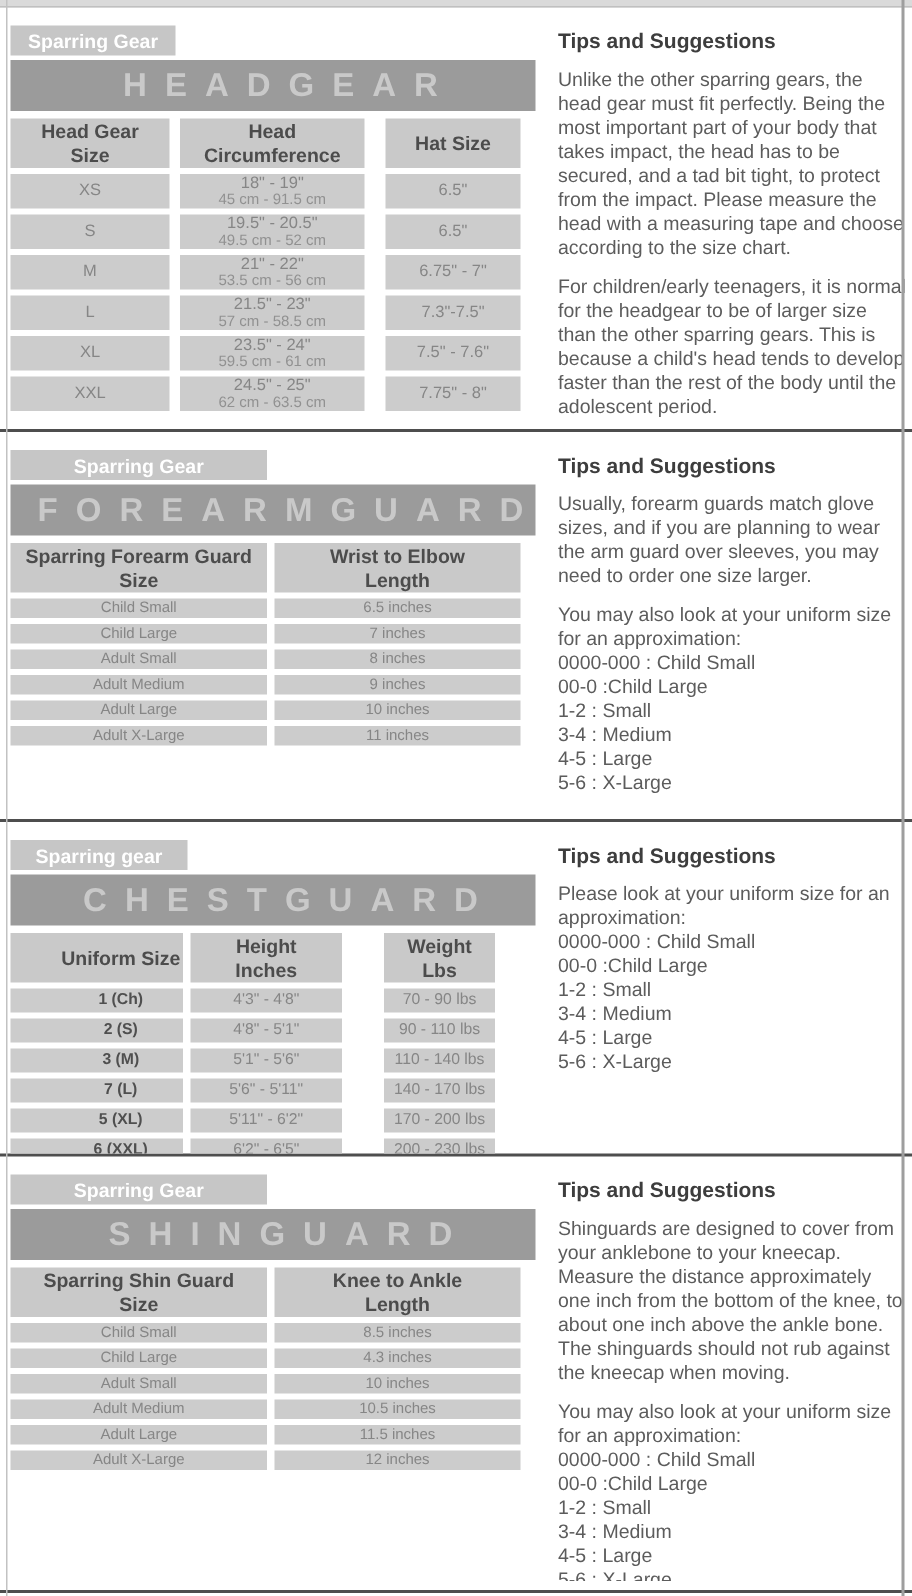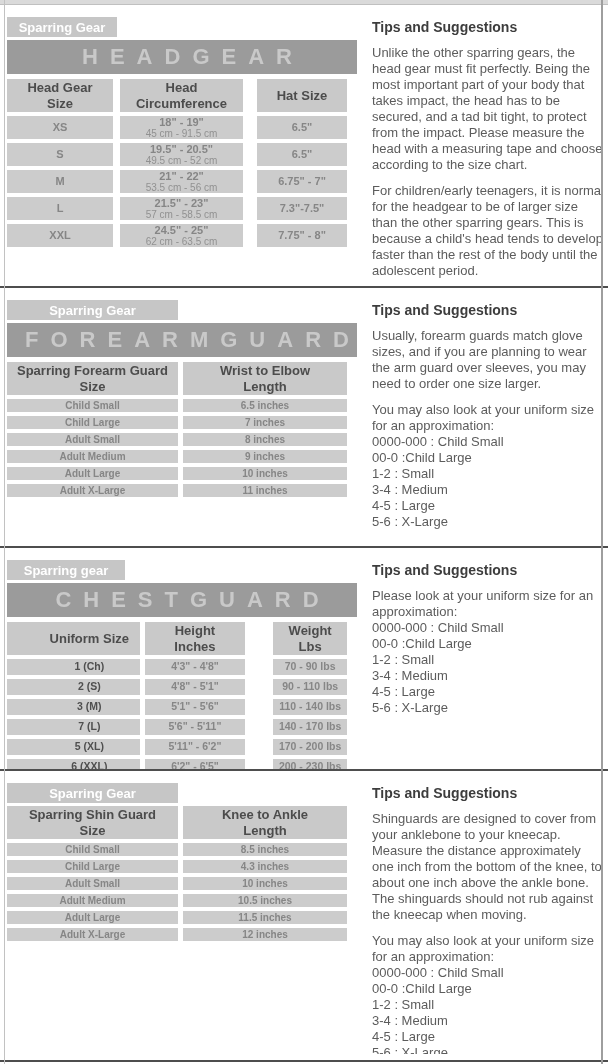--- a/index.html
+++ b/index.html
@@ -26,32 +26,32 @@
   .band-label{color:var(--banner_text,#c9c9c9);font-weight:bold;font-size:22px;letter-spacing:12px;margin-right:-12px;white-space:nowrap;}
 
   .size-table{width:340px;}
   .trow{display:flex;margin-bottom:4px;}
   .cell{box-sizing:border-box;display:flex;flex-direction:column;align-items:center;justify-content:center;text-align:center;}
   .hcell{background:var(--header_cell_bg,#c9c9c9);color:var(--header_cell_text,#4c4c4c);font-weight:bold;font-size:13px;line-height:1.2;height:33px;white-space:pre-line;}
   .dcell{background:var(--data_cell_bg,#cccccc);}
   .s1 .dcell{height:23px;}
   .s2 .dcell,.s4 .dcell{height:13px;}
   .s3 .dcell{height:16px;align-items:center;}
-  .main{font-size:11px;color:var(--data_cell_text,#868686);line-height:1.12;font-weight:bold;}
+  .main{font-size:11px;color:var(--data_cell_text,#868686);line-height:1.12;}
   .s2 .main,.s4 .main{font-size:10px;}
   .s3 .main{font-size:10.5px;}
   .s3 .c0 .main{font-weight:bold;color:#4f4f4f;}
   .sub{font-size:10px;color:#919191;line-height:1.1;}
 
   .s1 .c0{width:106px;margin-right:7px;}
   .s1 .c1{width:123px;margin-right:14px;}
   .s1 .c2{width:90px;}
   .s2 .c0,.s4 .c0{width:171px;margin-right:5px;}
   .s2 .c1,.s4 .c1{width:164px;}
-  .s3 .c0{width:133px;margin-right:5px;padding-left:32px;}
+  .s3 .c0{width:115px;margin-right:5px;padding-left:32px;}
   .s3 .c1{width:101px;margin-right:28px;}
   .s3 .c2{width:74px;}
 
   .tips-title{font-size:14px;font-weight:bold;color:var(--tips_title_text,#3d3d3d);margin:2px 0 0 0;}
   .tip-para{font-size:13px;color:var(--tips_body_text,#5c5c5c);line-height:16px;margin:10px 0 0 0;white-space:pre-line;}
 </style>
 </head>
 <body>
 
 <div class="page">
@@ -114,20 +114,32 @@
               <div class="trow">
                 <div class="cell dcell c0">
                   <div class="main">L</div>
                 </div>
                 <div class="cell dcell c1">
                   <div class="main">21.5" - 23"</div>
                   <div class="sub">57 cm - 58.5 cm</div>
                 </div>
                 <div class="cell dcell c2">
                   <div class="main">7.3"-7.5"</div>
+                </div>
+              </div>
+              <div class="trow">
+                <div class="cell dcell c0">
+                  <div class="main">XL</div>
+                </div>
+                <div class="cell dcell c1">
+                  <div class="main">23.5" - 24"</div>
+                  <div class="sub">59.5 cm - 61 cm</div>
+                </div>
+                <div class="cell dcell c2">
+                  <div class="main">7.5" - 7.6"</div>
                 </div>
               </div>
               <div class="trow">
                 <div class="cell dcell c0">
                   <div class="main">XXL</div>
                 </div>
                 <div class="cell dcell c1">
                   <div class="main">24.5" - 25"</div>
                   <div class="sub">62 cm - 63.5 cm</div>
                 </div>
@@ -327,20 +339,23 @@
 5-6 : X-Large</p>
           </div>
     </div>
   </section>
 
   <section class="section s4">
     <div class="left">
       <div class="tab">
         <span class="tab-label">Sparring Gear</span>
       </div>
+      <div class="band">
+        <span class="band-label">SHINGUARD</span>
+      </div>
       <div class="size-table">
         <div class="trow thead">
               <div class="cell hcell c0">Sparring Shin Guard
 Size</div>
               <div class="cell hcell c1">Knee to Ankle
 Length</div>
             </div>
         <div class="tbody">
               <div class="trow">
                 <div class="cell dcell c0">

